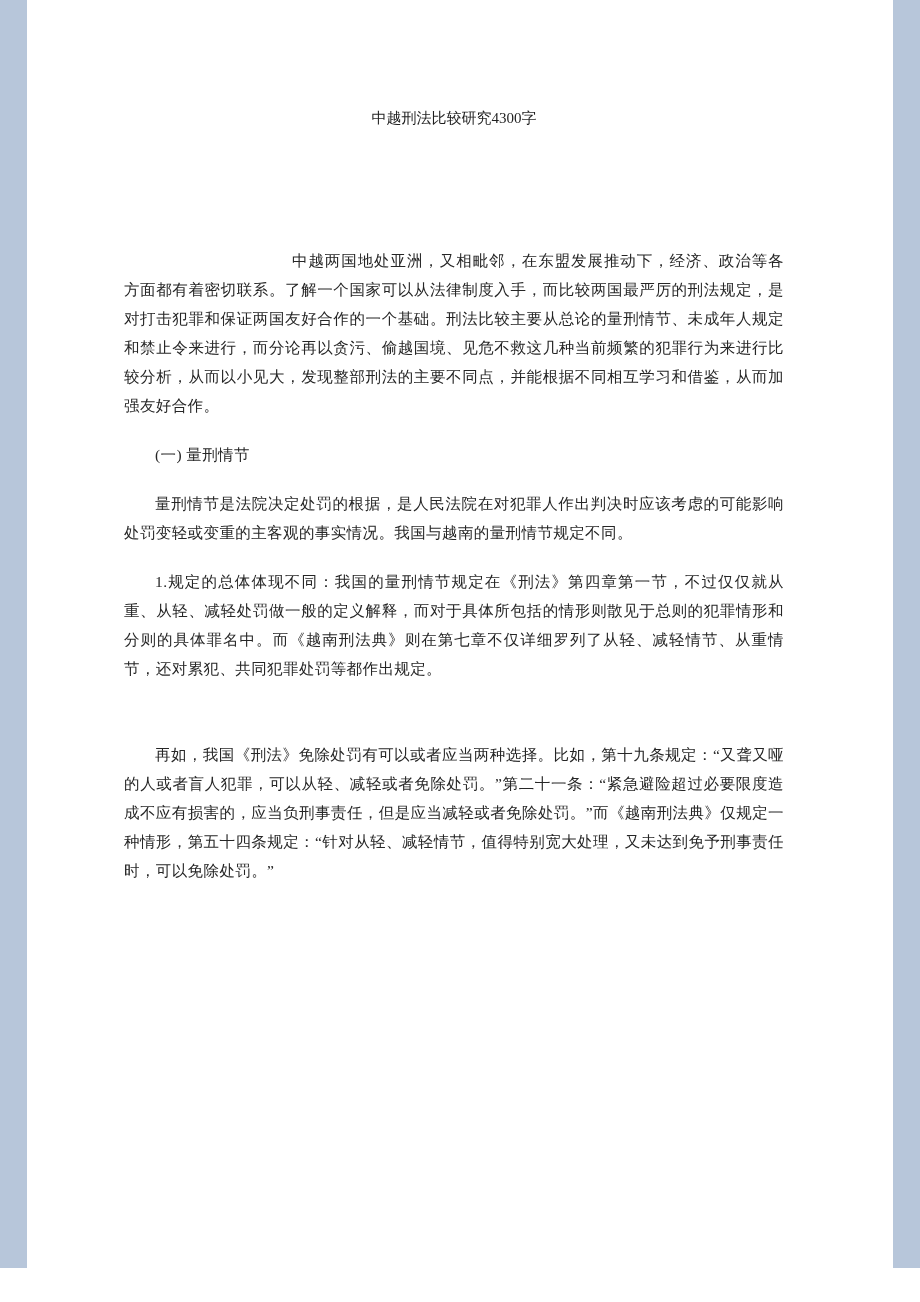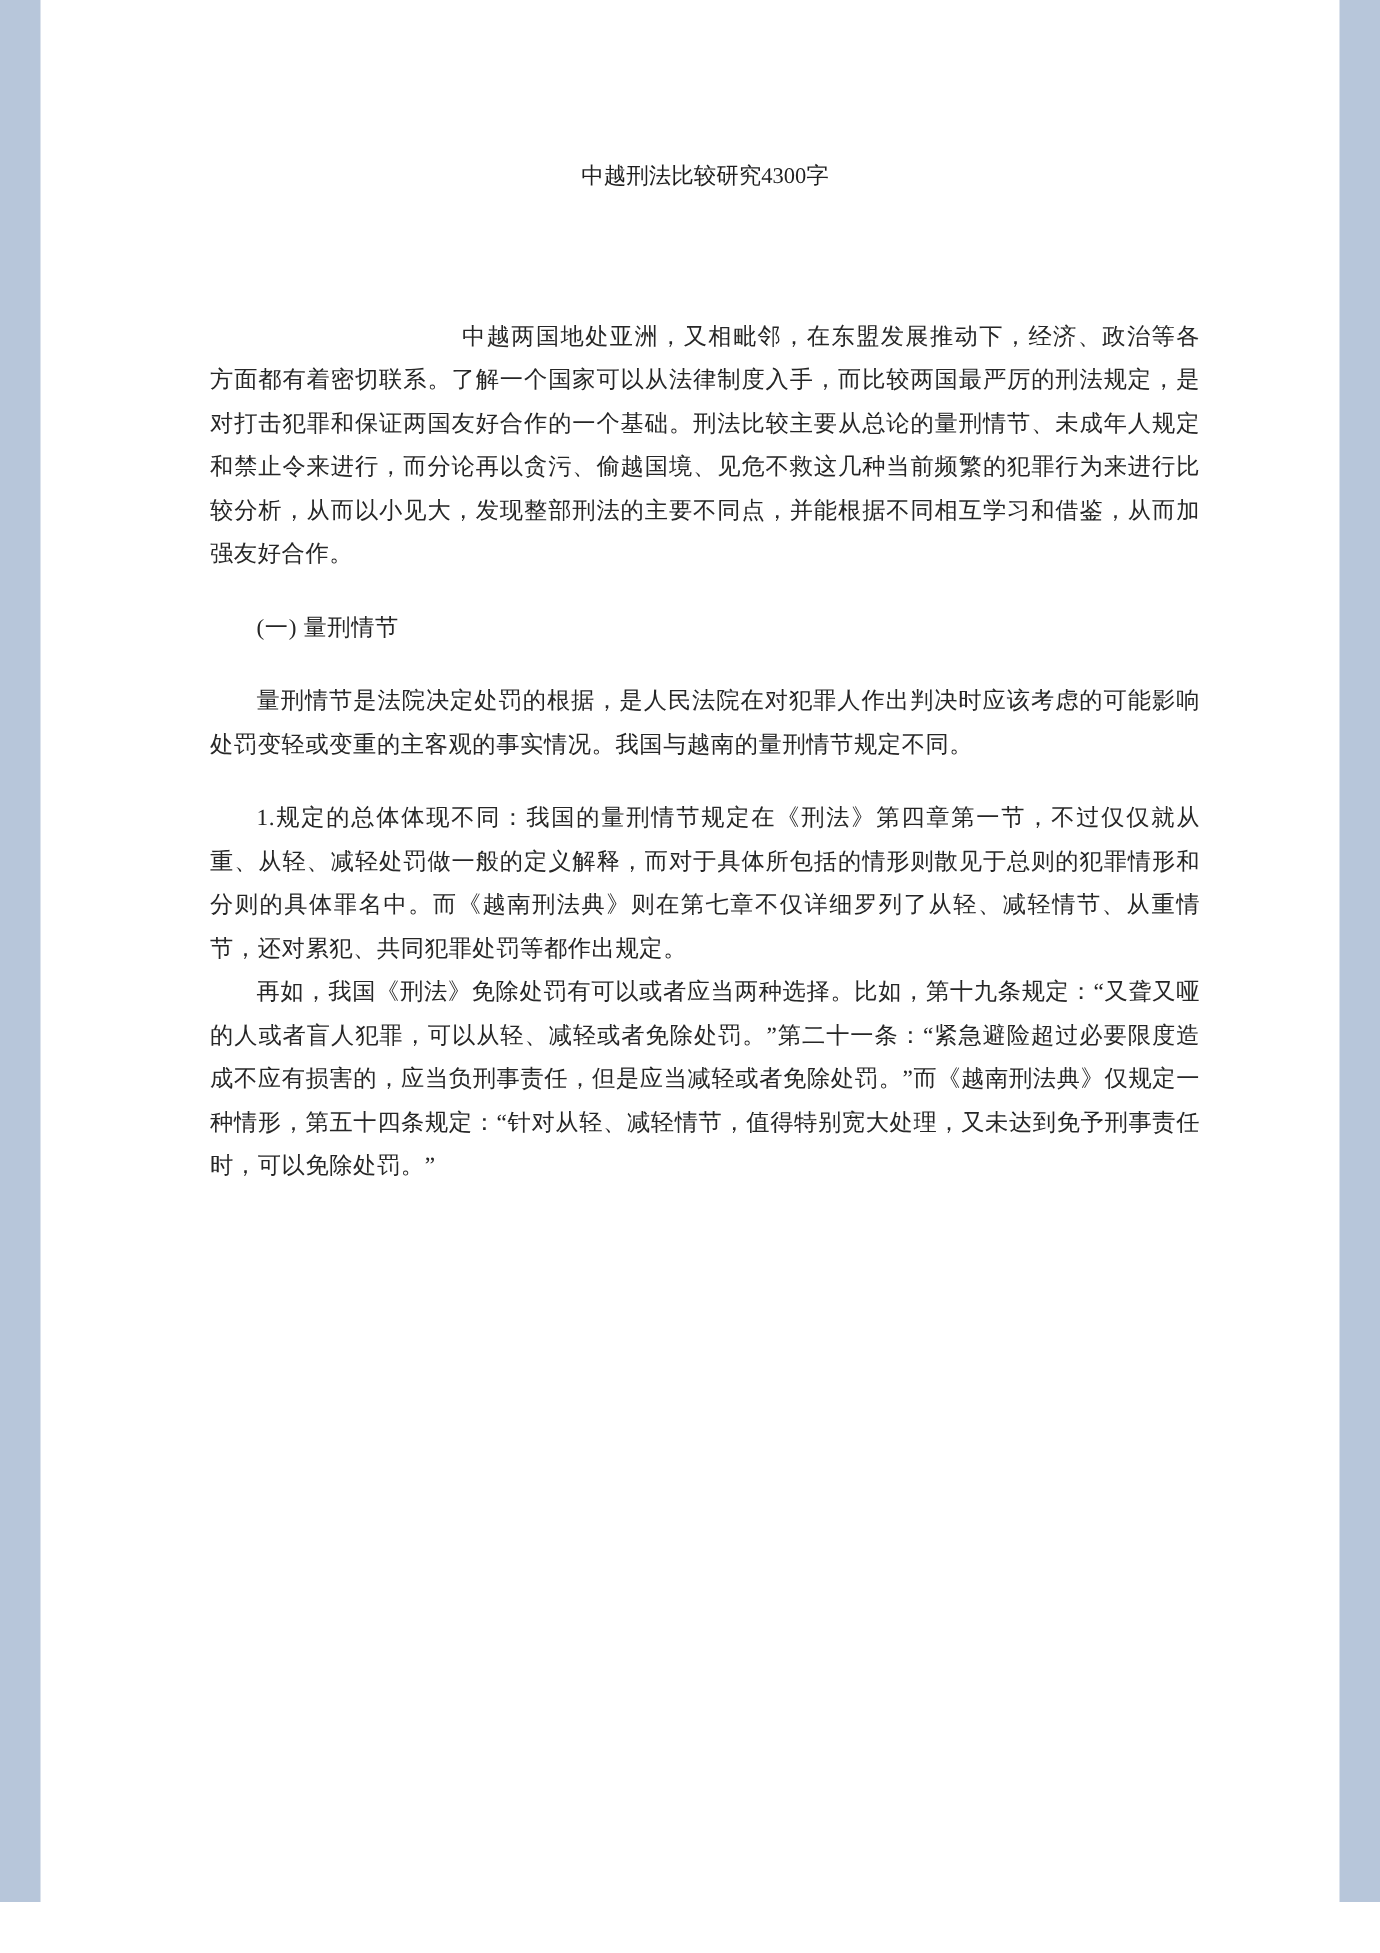--- a/index.html
+++ b/index.html
@@ -19,21 +19,21 @@
     position: absolute;
     top: 0;
     width: 27px;
     height: 1268px;
     background: #b7c6da;
   }
   .edge-strip.left  { left: 0; }
   .edge-strip.right { right: 0; }
   .content {
     position: absolute;
-    left: 140px;
+    left: 124px;
     top: 0;
     width: 660px;
     color: #262626;
   }
   .doc-title {
     margin-top: 106px;
     text-align: center;
     font-size: 15px;
     font-weight: normal;
     line-height: 24px;
@@ -41,24 +41,24 @@
   }
   .para {
     font-size: 15.5px;
     line-height: 29px;
     text-align: justify;
     letter-spacing: 0.4px;
     color: #262626;
   }
   .indent-xl { text-indent: 168px; }
   .indent-2  { text-indent: 31px; }
-  .mt-intro  { margin-top: 80px; }
+  .mt-intro  { margin-top: 116px; }
   .mt-line   { margin-top: 0; }
   .mt-para   { margin-top: 20px; }
-  .mt-para2  { }
+  .mt-para2  { margin-top: 57px; }
 </style>
 </head>
 <body>
 
 <div class="doc-page">
   <div class="edge-strip left"></div>
   <div class="edge-strip right"></div>
 
   <div class="content">
     <div class="doc-title">中越刑法比较研究4300字</div>

